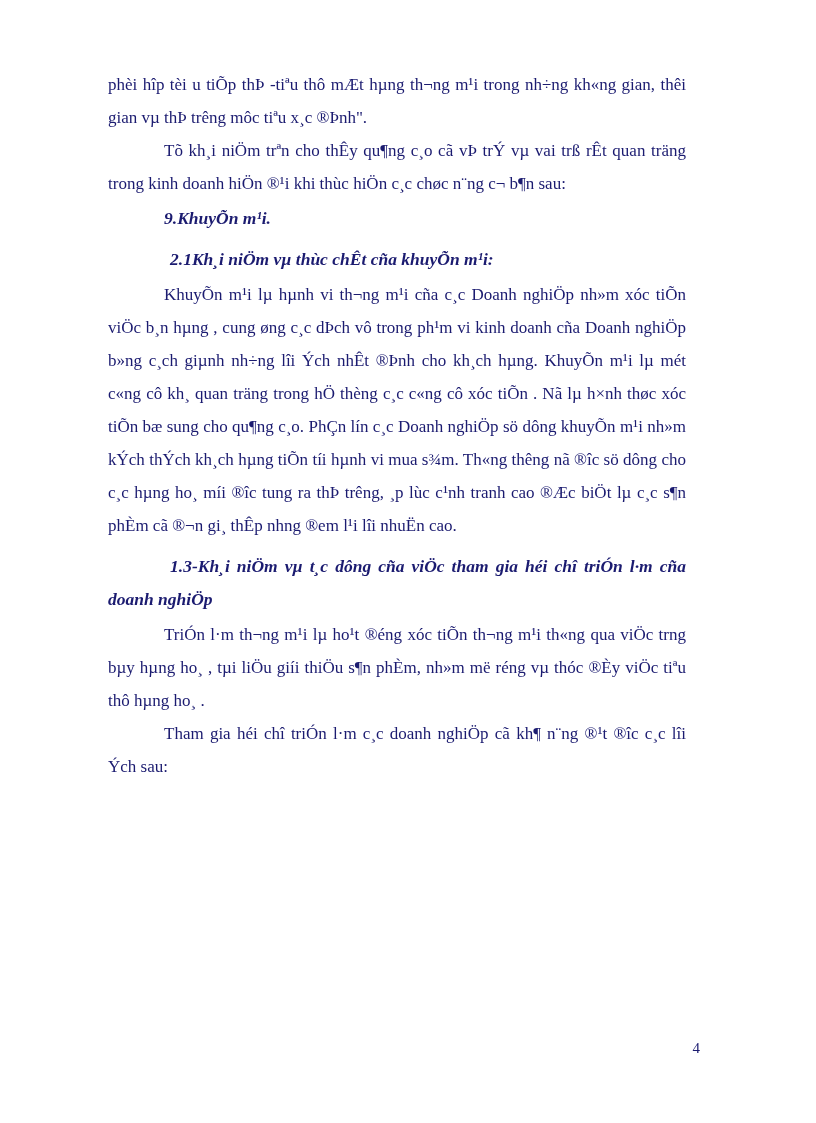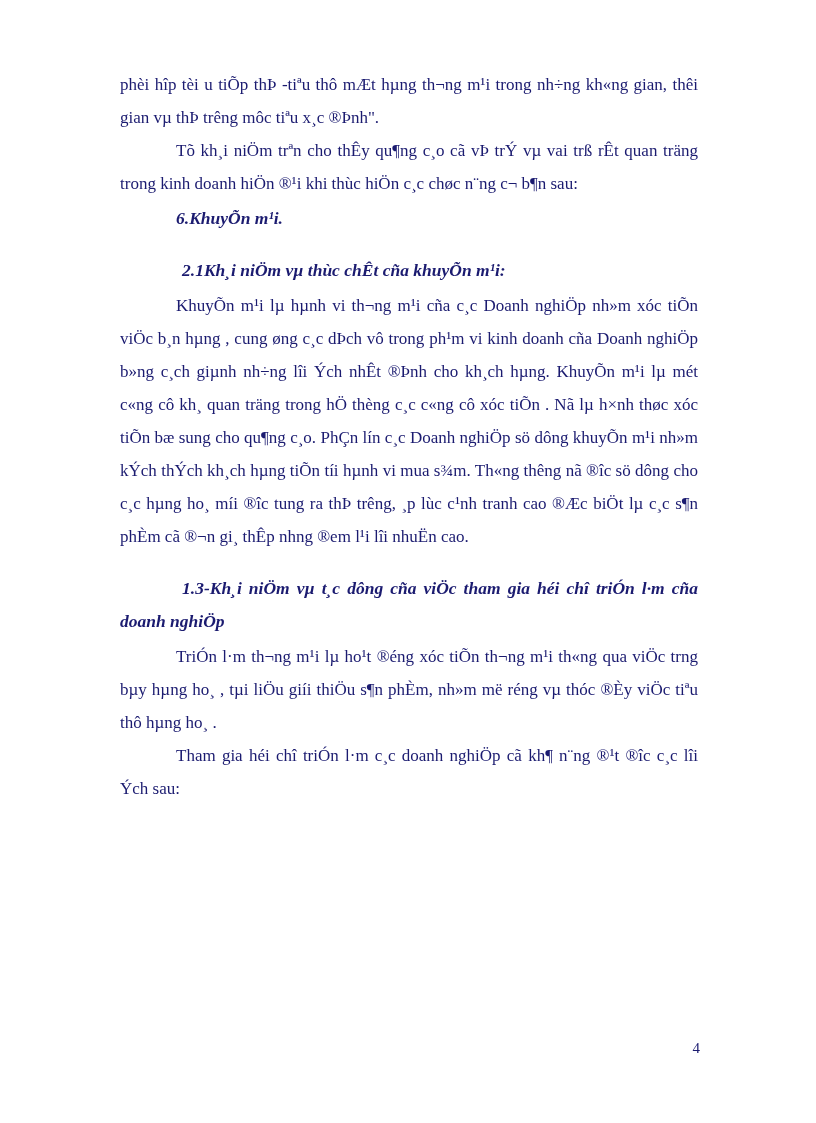--- a/index.html
+++ b/index.html
@@ -11,21 +11,21 @@
     position: relative;
     width: 816px;
     height: 1123px;
     background: #ffffff;
     font-family: "Liberation Serif", "DejaVu Serif", serif;
     color: #1b1b70;
     overflow: hidden;
   }
   .content {
     position: absolute;
-    left: 120px;
+    left: 108px;
     top: 68px;
     width: 578px;
   }
   .content p {
     margin: 0;
     font-size: 17px;
     line-height: 33px;
     text-align: justify;
   }
   p.body {
@@ -39,39 +39,39 @@
     font-style: italic;
     text-indent: 56px;
     font-size: 17.5px;
     margin-top: 2px;
   }
   p.heading-sub {
     font-weight: bold;
     font-style: italic;
     text-indent: 62px;
     font-size: 17.5px;
-    margin-top: 19px;
+    margin-top: 8px;
     margin-bottom: 2px;
   }
   .page-number {
     position: absolute;
     right: 116px;
     top: 1038px;
     font-size: 15px;
     line-height: 20px;
   }
 </style>
 </head>
 <body>
 
 <div class="page">
   <div class="content">
       <p class="body-noindent">phèi hîp tèi u tiÕp thÞ -tiªu thô mÆt hµng th¬ng m¹i trong nh÷ng kh«ng gian, thêi gian vµ thÞ trêng môc tiªu x¸c ®Þnh".</p>
       <p class="body">Tõ kh¸i niÖm trªn cho thÊy qu¶ng c¸o cã vÞ trÝ vµ vai trß rÊt quan träng trong kinh doanh hiÖn ®¹i khi thùc hiÖn c¸c chøc n¨ng c¬ b¶n sau:</p>
-      <p class="heading">6.KhuyÕn m¹i.</p>
+      <p class="heading">9.KhuyÕn m¹i.</p>
       <p class="heading-sub">2.1Kh¸i niÖm vµ thùc chÊt cña khuyÕn m¹i:</p>
       <p class="body">KhuyÕn m¹i lµ hµnh vi th¬ng m¹i cña c¸c Doanh nghiÖp nh»m xóc tiÕn viÖc b¸n hµng , cung øng c¸c dÞch vô trong ph¹m vi kinh doanh cña Doanh nghiÖp b»ng c¸ch giµnh nh÷ng lîi Ých nhÊt ®Þnh cho kh¸ch hµng. KhuyÕn m¹i lµ mét c«ng cô kh¸ quan träng trong hÖ thèng c¸c c«ng cô xóc tiÕn . Nã lµ h×nh thøc xóc tiÕn bæ sung cho qu¶ng c¸o. PhÇn lín c¸c Doanh nghiÖp sö dông khuyÕn m¹i nh»m kÝch thÝch kh¸ch hµng tiÕn tíi hµnh vi mua s¾m. Th«ng thêng nã ®îc sö dông cho c¸c hµng ho¸ míi ®îc tung ra thÞ trêng, ¸p lùc c¹nh tranh cao ®Æc biÖt lµ c¸c s¶n phÈm cã ®¬n gi¸ thÊp nhng ®em l¹i lîi nhuËn cao.</p>
       <p class="heading-sub">1.3-Kh¸i niÖm vµ t¸c dông cña viÖc tham gia héi chî triÓn l·m cña doanh nghiÖp</p>
       <p class="body">TriÓn l·m th¬ng m¹i lµ ho¹t ®éng xóc tiÕn th¬ng m¹i th«ng qua viÖc trng bµy hµng ho¸ , tµi liÖu giíi thiÖu s¶n phÈm, nh»m më réng vµ thóc ®Èy viÖc tiªu thô hµng ho¸ .</p>
       <p class="body">Tham gia héi chî triÓn l·m c¸c doanh nghiÖp cã kh¶ n¨ng ®¹t ®îc c¸c lîi Ých sau:</p>
     </div>
   <div class="page-number">4</div>
 </div>
 
 </body></html>

